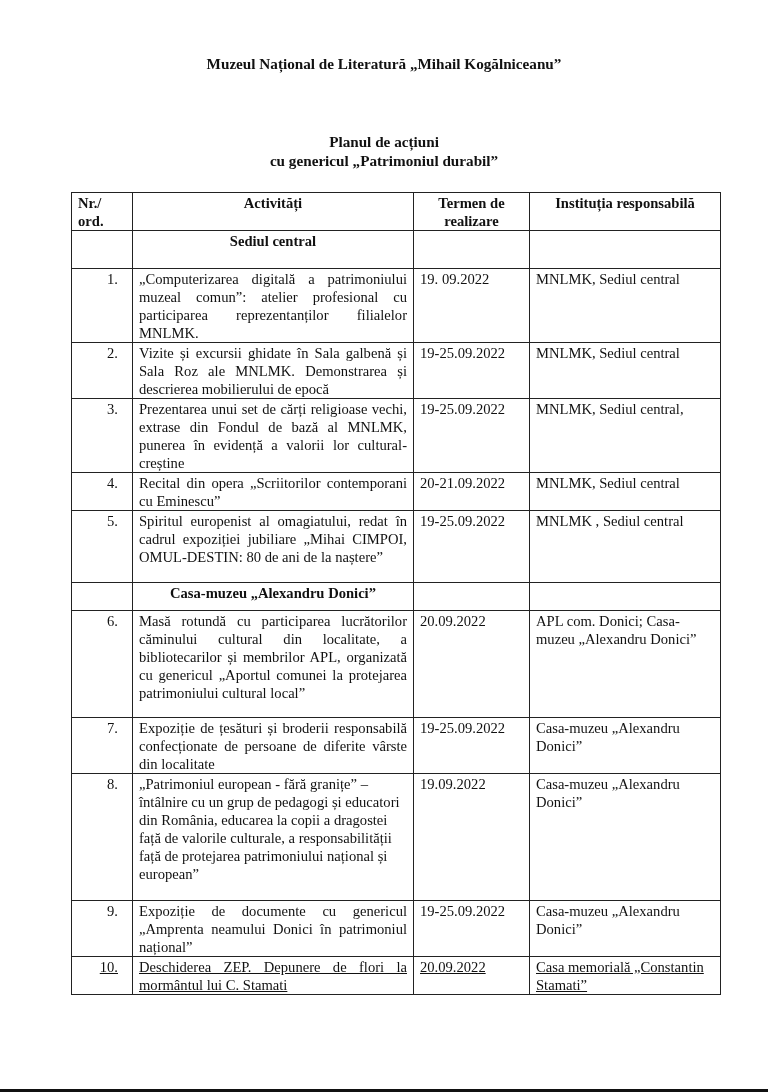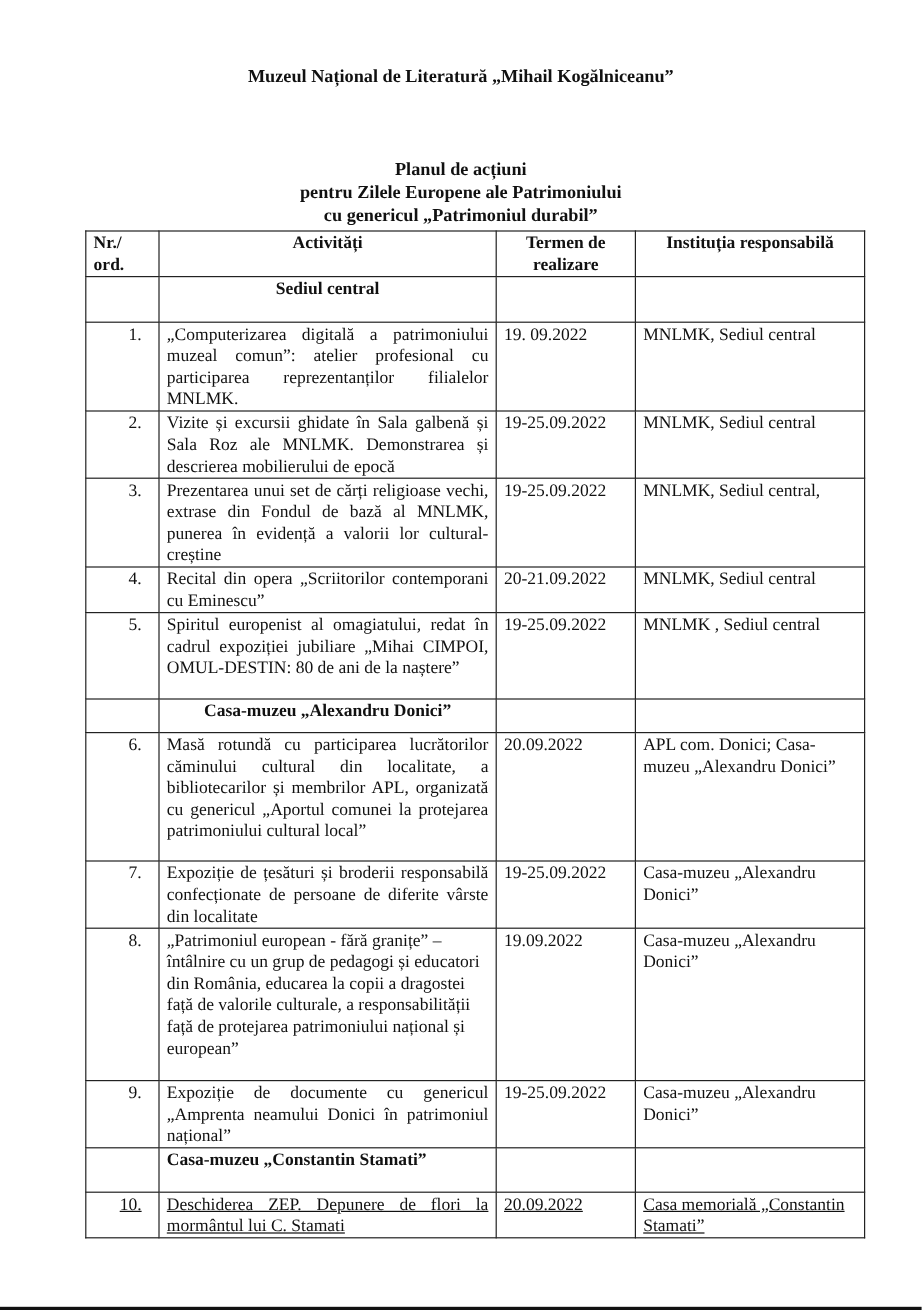--- a/index.html
+++ b/index.html
@@ -52,21 +52,20 @@
     position: absolute; left: 0; width: 768px; top: 1089px; height: 3px; background: #111;
   }
 </style>
 </head>
 <body>
 
 <div class="page-title">Muzeul Național de Literatură „Mihail Kogălniceanu”</div>
 
 <div class="plan-heading">
   <div>Planul de acțiuni</div>
-  <div>pentru Zilele Europene ale Patrimoniului</div>
   <div>cu genericul „Patrimoniul durabil”</div>
 </div>
 
 <table class="plan">
   <colgroup>
       <col class="c1">
       <col class="c2">
       <col class="c3">
       <col class="c4">
     </colgroup>
@@ -139,26 +138,20 @@
     <td>19.09.2022</td>
     <td>Casa-muzeu „Alexandru Donici”</td>
   </tr>
   <tr class="r9">
     <td class="num">9.</td>
     <td class="act">Expoziție de documente cu genericul „Amprenta neamului Donici în patrimoniul național”</td>
     <td>19-25.09.2022</td>
     <td>Casa-muzeu „Alexandru Donici”</td>
   </tr>
 
-  <tr class="sec3">
-    <td></td>
-    <td class="section-title left">Casa-muzeu „Constantin Stamati”</td>
-    <td></td>
-        <td></td>
-  </tr>
   <tr class="r10">
     <td class="num">10.</td>
     <td class="act">Deschiderea ZEP. Depunere de flori la mormântul lui C. Stamati</td>
     <td>20.09.2022</td>
     <td>Casa memorială „Constantin Stamati”</td>
   </tr>
 </tbody>
   </table>
 
 <div class="bottom-rule"></div>

